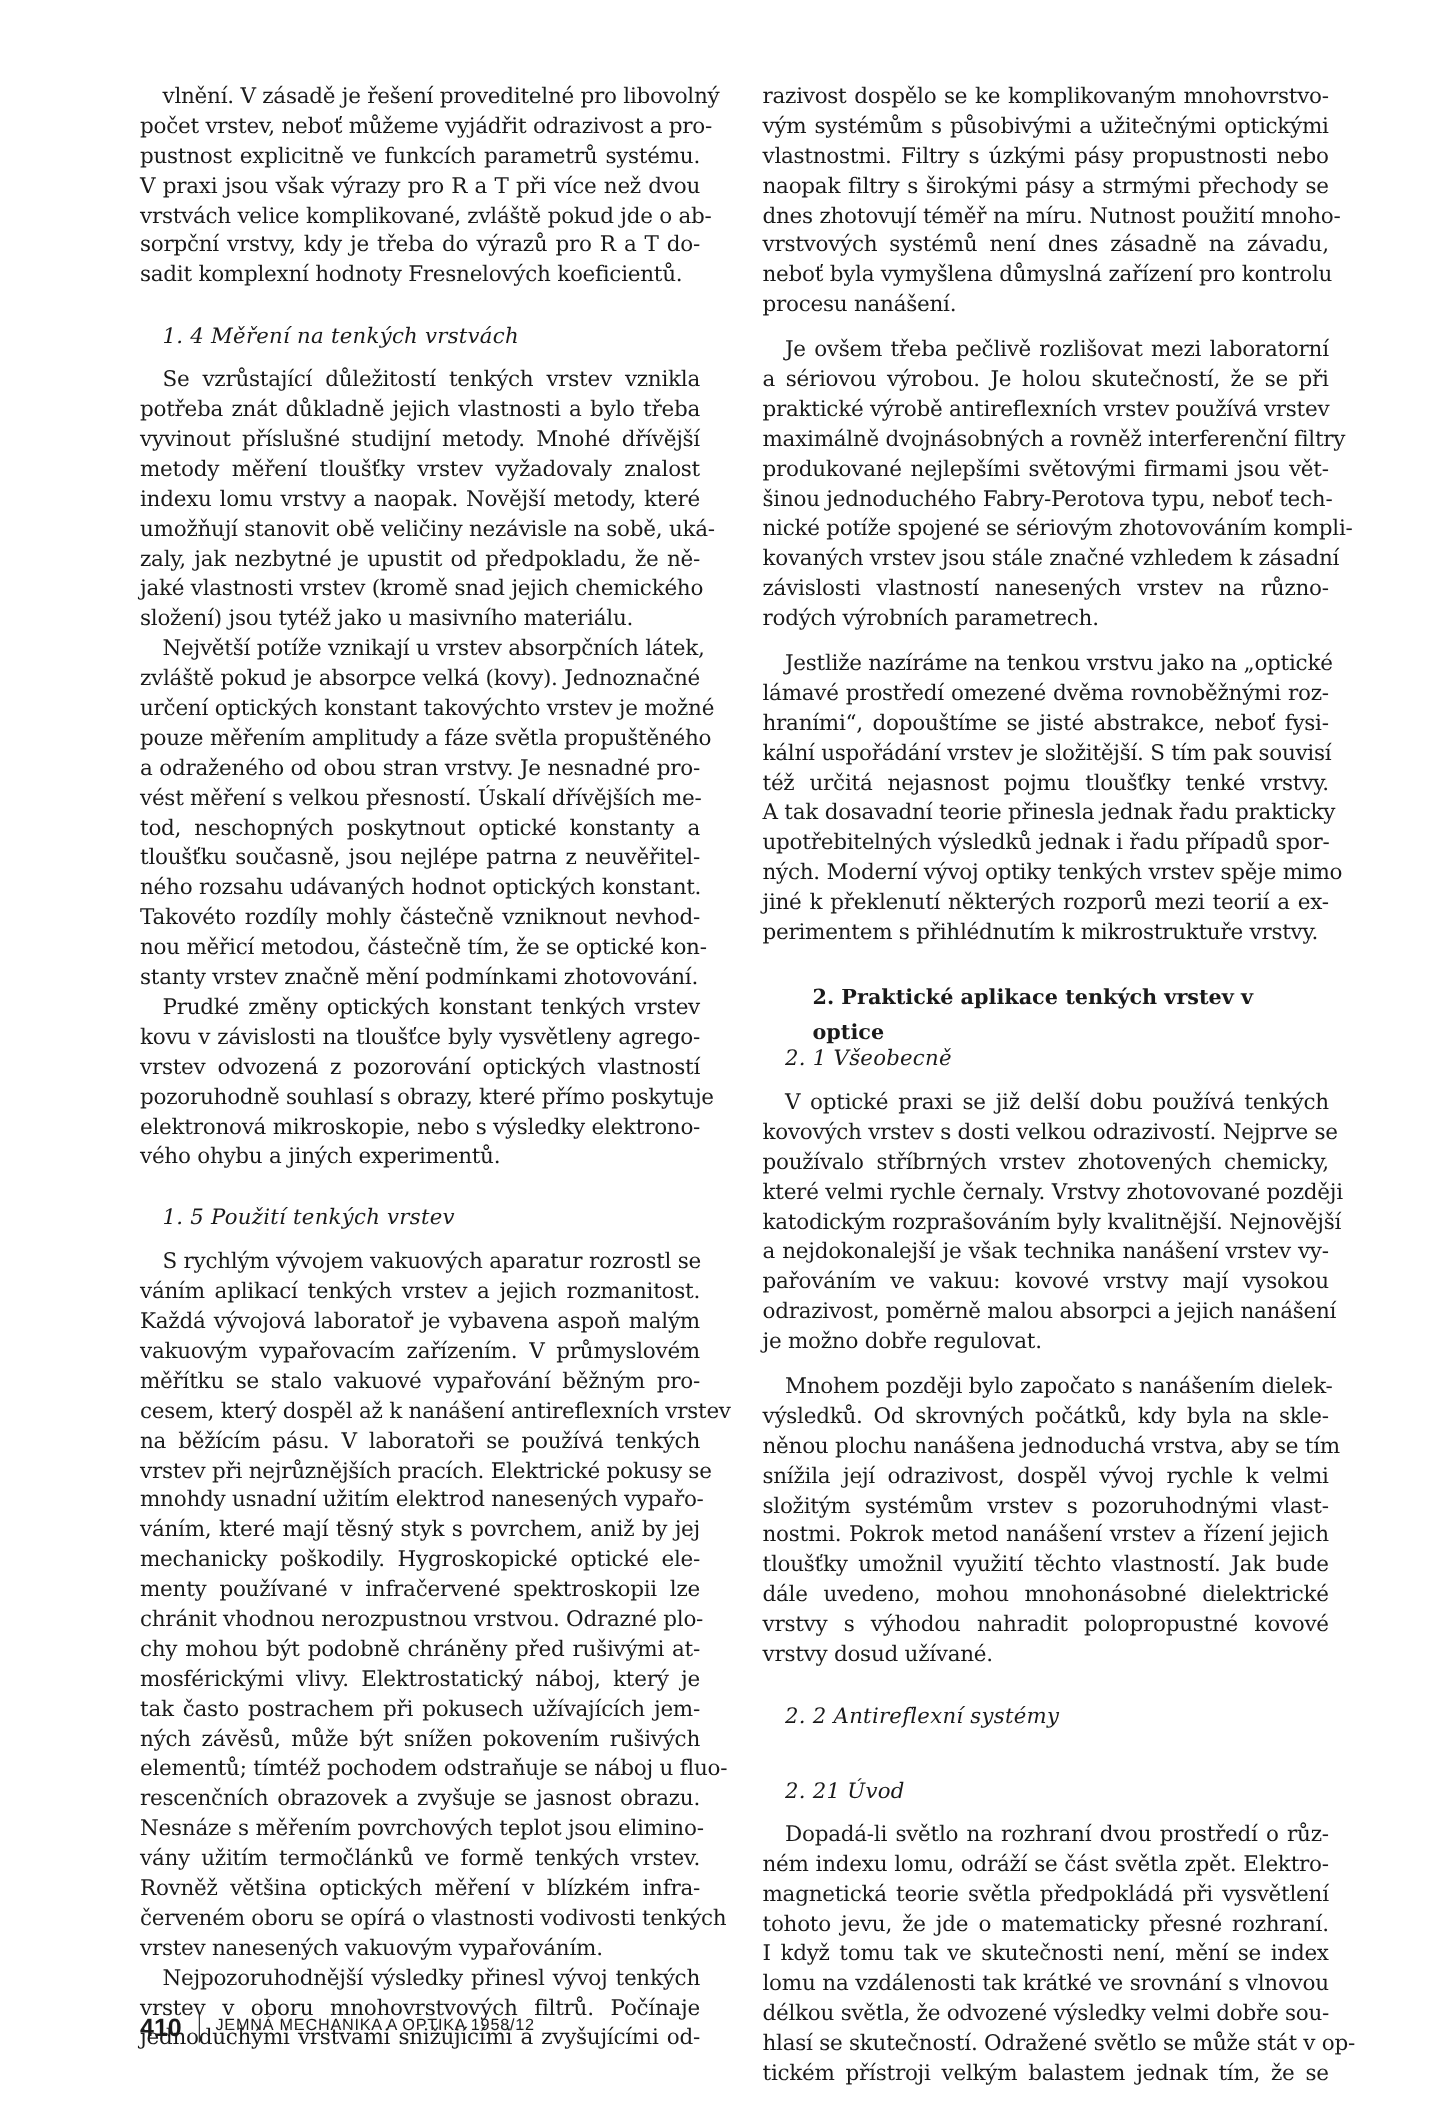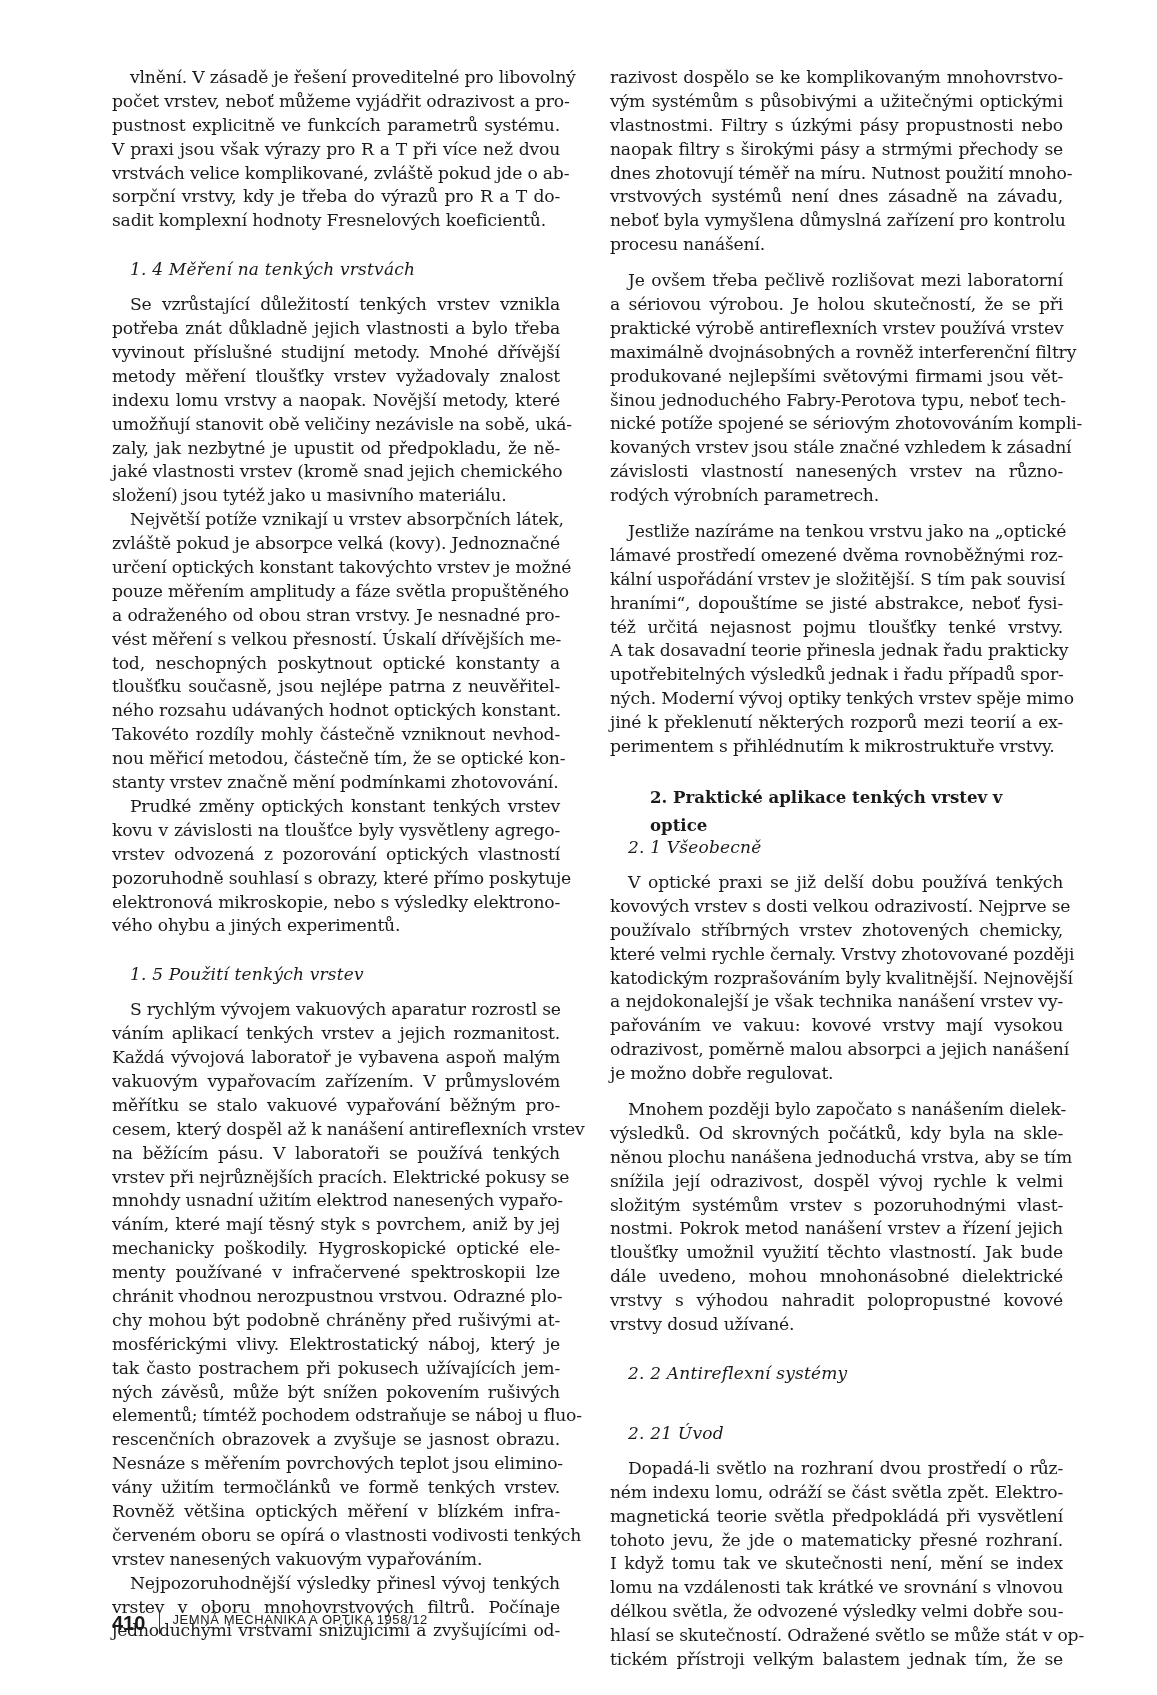--- a/index.html
+++ b/index.html
@@ -146,22 +146,22 @@
         <span class="line">šinou jednoduchého Fabry-Perotova typu, neboť tech-</span>
         <span class="line">nické potíže spojené se sériovým zhotovováním kompli-</span>
         <span class="line">kovaných vrstev jsou stále značné vzhledem k zásadní</span>
         <span class="line">závislosti vlastností nanesených vrstev na různo-</span>
         <span class="line last">rodých výrobních parametrech.</span>
       </div>
       <span class="gap"></span>
       <div>
         <span class="line indent">Jestliže nazíráme na tenkou vrstvu jako na „optické</span>
         <span class="line">lámavé prostředí omezené dvěma rovnoběžnými roz-</span>
+        <span class="line">hraními“, dopouštíme se jisté abstrakce, neboť fysi-</span>
         <span class="line">kální uspořádání vrstev je složitější. S tím pak souvisí</span>
-        <span class="line">hraními“, dopouštíme se jisté abstrakce, neboť fysi-</span>
         <span class="line">též určitá nejasnost pojmu tloušťky tenké vrstvy.</span>
         <span class="line">A tak dosavadní teorie přinesla jednak řadu prakticky</span>
         <span class="line">upotřebitelných výsledků jednak i řadu případů spor-</span>
         <span class="line">ných. Moderní vývoj optiky tenkých vrstev spěje mimo</span>
         <span class="line">jiné k překlenutí některých rozporů mezi teorií a ex-</span>
         <span class="line last">perimentem s přihlédnutím k mikrostruktuře vrstvy.</span>
       </div>
       <span class="gap-big"></span>
       <span class="section-head">2. Praktické aplikace tenkých vrstev v optice</span>
       <span class="gap-big"></span>

